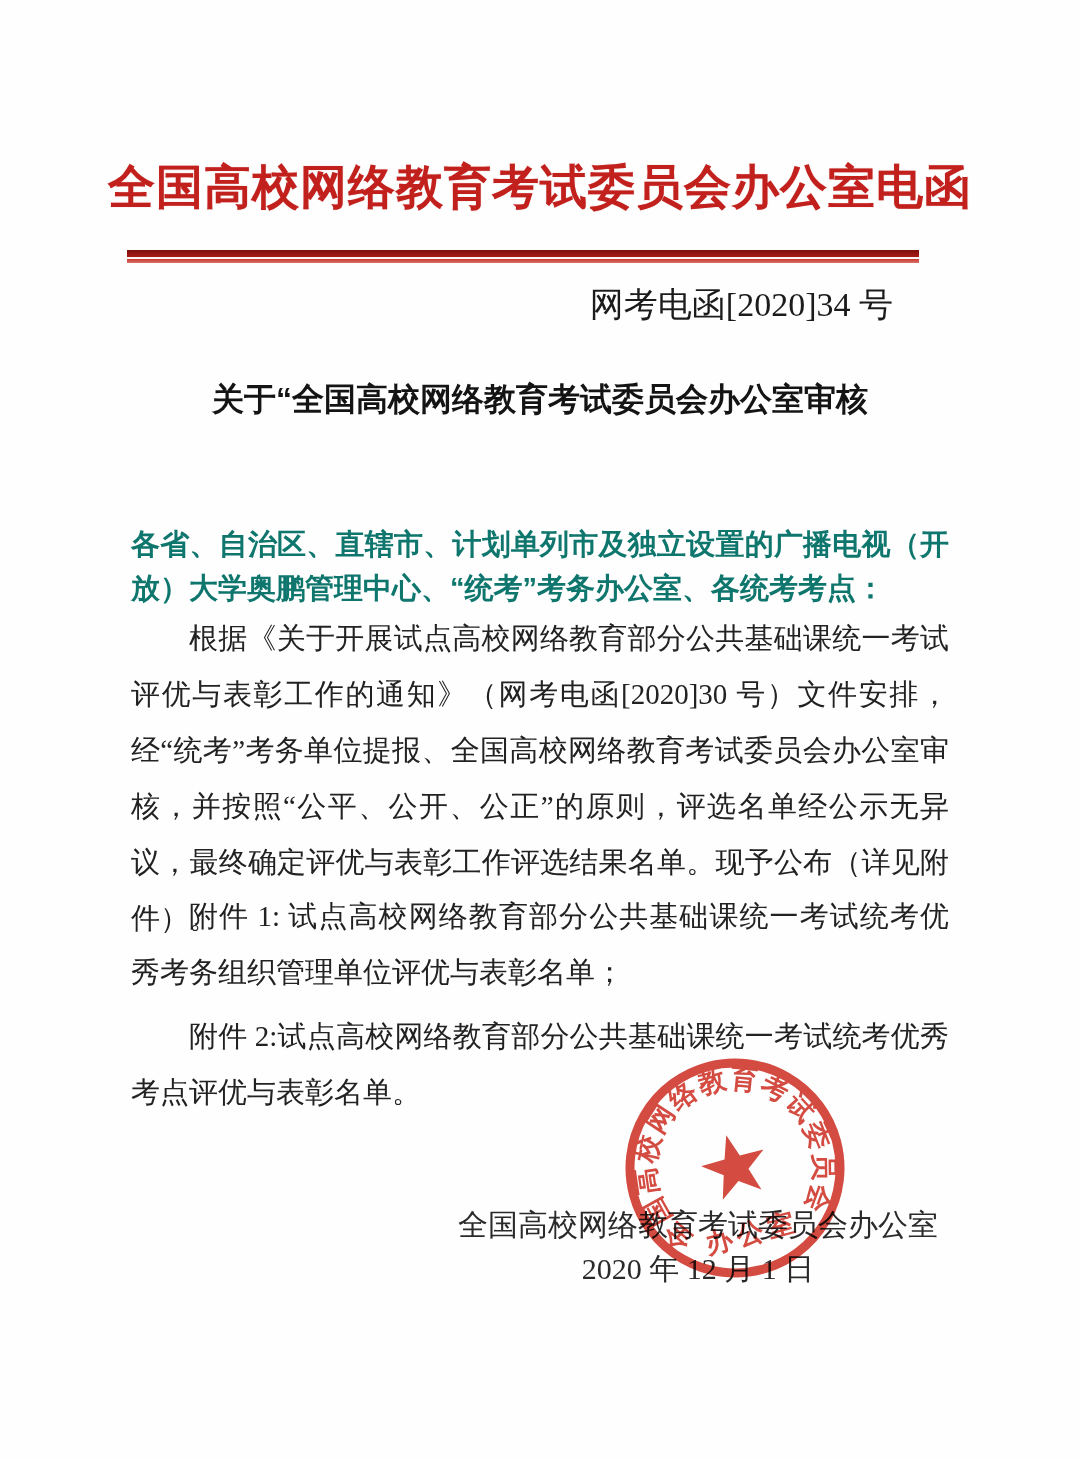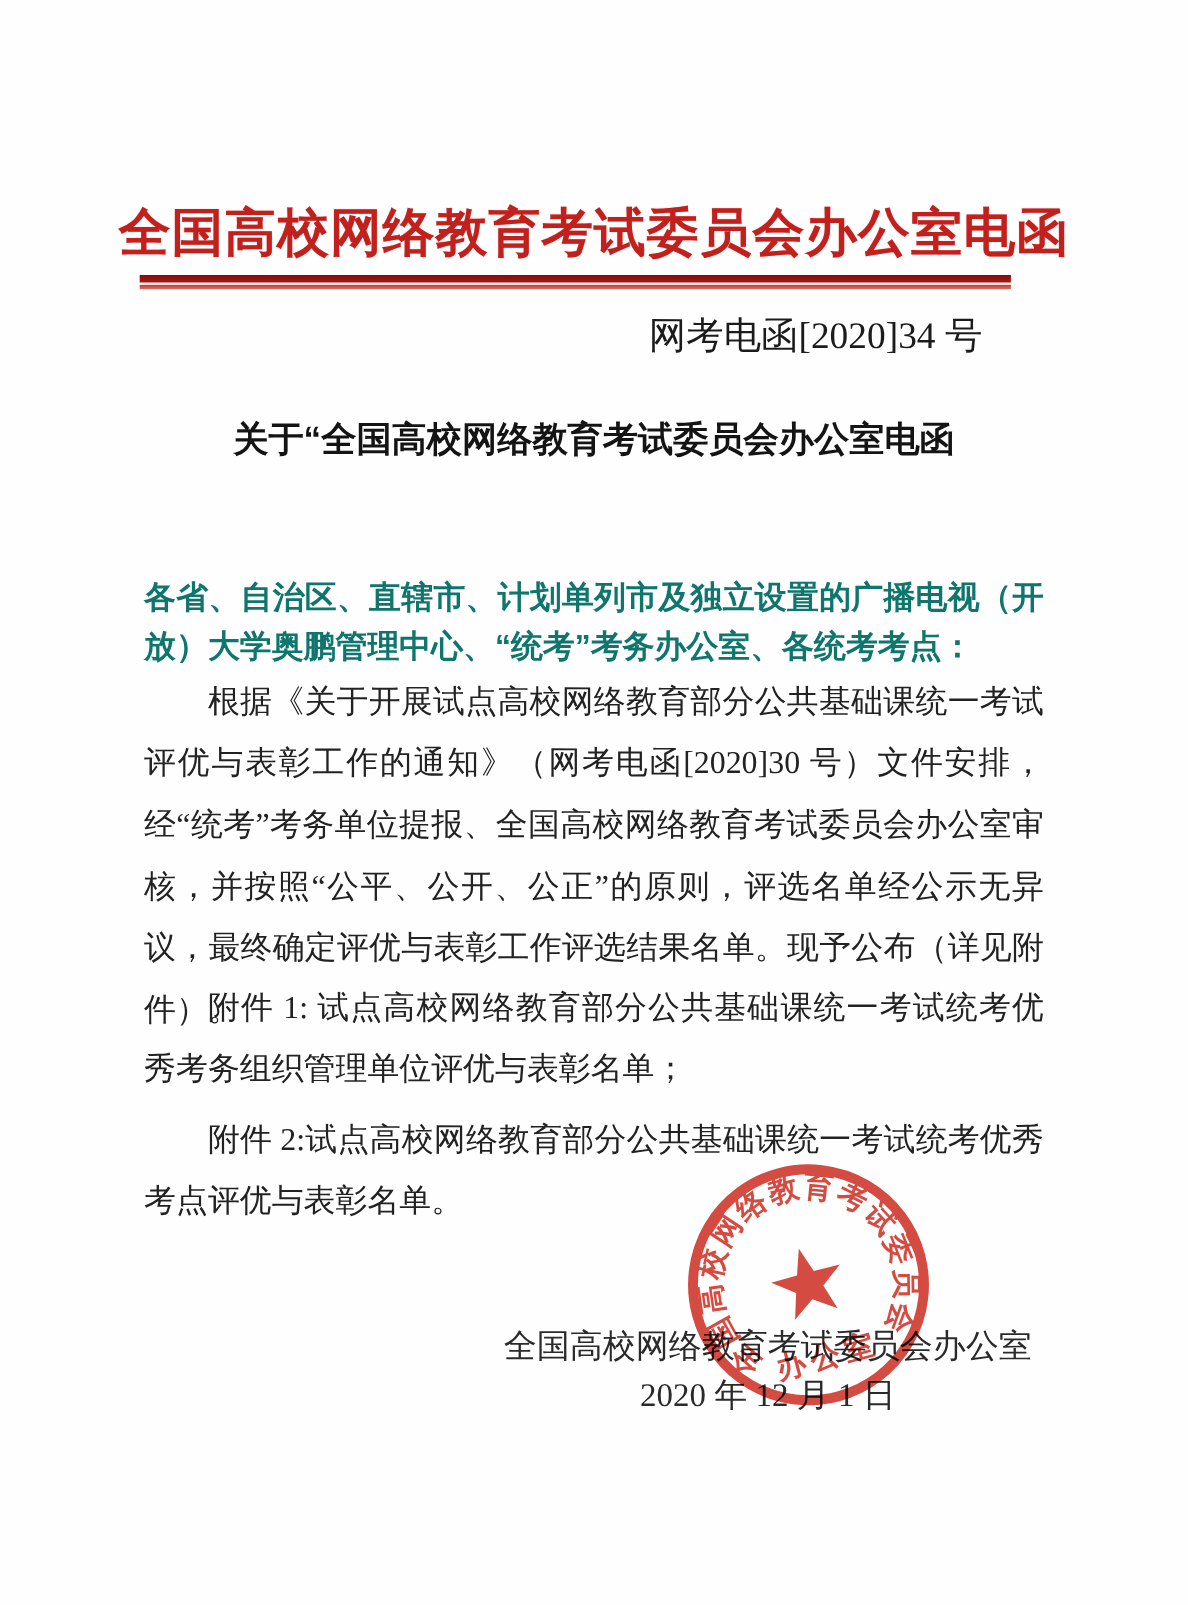--- a/index.html
+++ b/index.html
@@ -14,21 +14,21 @@
     margin: 0 auto;
     background: #fefefe;
     overflow: hidden;
     font-family: "Liberation Serif", "DejaVu Serif", serif;
     color: #1e1e1e;
   }
 
   
   .letterhead {
     position: absolute;
-    top: 180px;
+    top: 156px;
     left: 0;
     width: 100%;
     text-align: center;
     font-family: "Liberation Serif", "DejaVu Serif", serif;
     font-weight: 700;
     font-size: 47px;
     letter-spacing: 1px;
     color: #c1201d;
     margin: 0;
     text-shadow: 0 0 1px rgba(193,32,29,0.45);
@@ -146,21 +146,21 @@
 
   <div class="rule">
     <div class="rule-top"></div>
     <div class="rule-gap"></div>
     <div class="rule-bottom"></div>
   </div>
 
   <div class="docnum">网考电函[2020]34 号</div>
 
   <div class="notice-title">
-    <div>关于“全国高校网络教育考试委员会办公室电函</div>
+    <div>关于“全国高校网络教育考试委员会办公室审核</div>
   </div>
 
   <div class="textblock salutation">各省、自治区、直辖市、计划单列市及独立设置的广播电视（开放）大学奥鹏管理中心、“统考”考务办公室、各统考考点：</div>
 
   <div class="textblock main-paragraph">根据《关于开展试点高校网络教育部分公共基础课统一考试评优与表彰工作的通知》（网考电函[2020]30 号）文件安排，经“统考”考务单位提报、全国高校网络教育考试委员会办公室审核，并按照“公平、公开、公正”的原则，评选名单经公示无异议，最终确定评优与表彰工作评选结果名单。现予公布（详见附件）。</div>
 
   <div class="textblock attachments">
     <p>附件 1: 试点高校网络教育部分公共基础课统一考试统考优秀考务组织管理单位评优与表彰名单；</p>
     <p>附件 2:试点高校网络教育部分公共基础课统一考试统考优秀考点评优与表彰名单。</p>
   </div>

